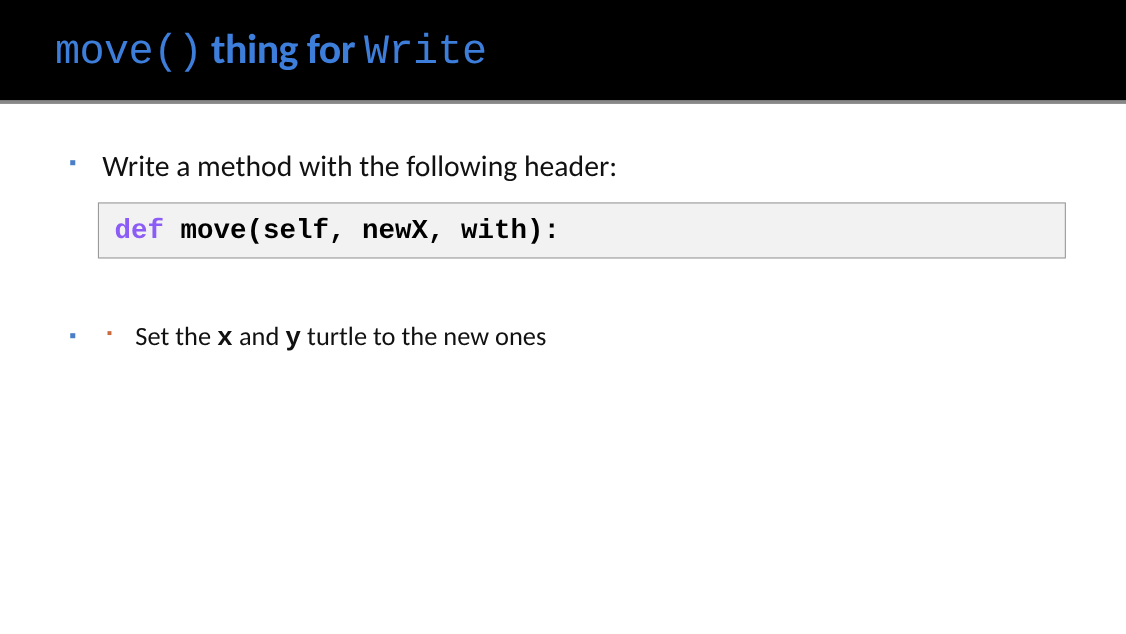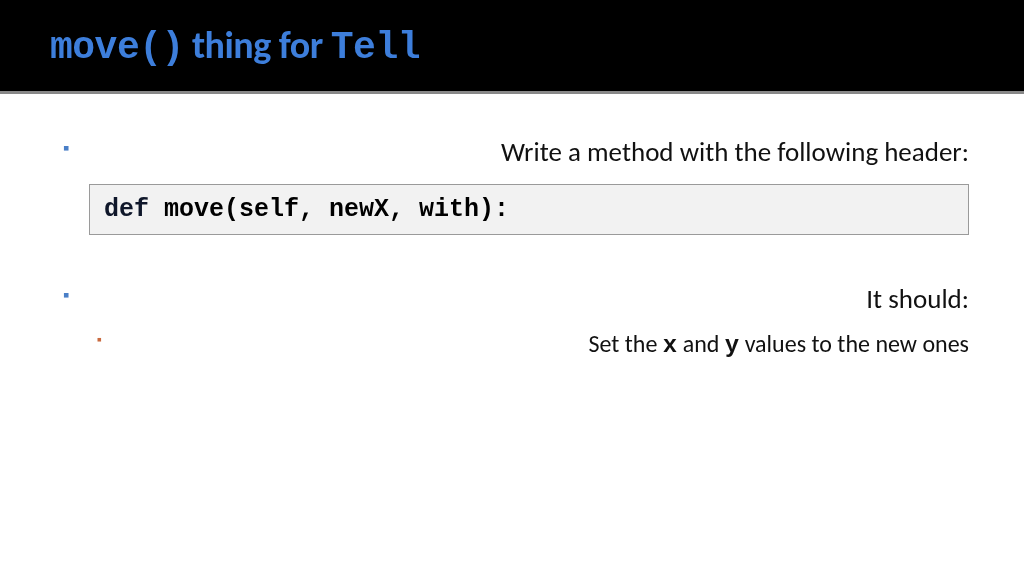--- a/index.html
+++ b/index.html
@@ -1,66 +1,65 @@
 <!DOCTYPE html>
 <html><head>
 <meta charset="utf-8">
 <style>
   * { margin: 0; padding: 0; box-sizing: border-box; }
   html, body { width: 1024px; height: 576px; font-family: Calibri, "Segoe UI", sans-serif; background: #fff; overflow: hidden; }
   .slide { width: 1024px; height: 576px; display: flex; flex-direction: column; }
   .title-bar { background: #000; color: #3d7edb; padding: 22px 50px 22px 50px; border-bottom: 3px solid #888; }
   .title-bar h1 { font-size: 38px; font-weight: bold; letter-spacing: -0.5px; }
-  .title-bar .mono { font-family: "Courier New", Courier, monospace; font-weight: bold; }
+  .title-bar .mono { font-family: "Courier New", Courier, monospace; font-weight: normal; }
   .content { padding: 40px 55px 0 55px; flex: 1; }
-  ul.outer { list-style: none; text-align: right; }
+  ul.outer { list-style: none; }
   ul.outer > li { position: relative; padding-left: 38px; font-size: 27px; color: #111; margin-bottom: 14px; line-height: 1.35; }
   ul.outer > li::before { content: "▪"; position: absolute; left: 8px; top: 2px; color: #4a7fc7; font-size: 18px; }
   ul.inner { list-style: none; margin-top: 10px; }
   ul.inner > li { position: relative; padding-left: 30px; font-size: 24px; color: #111; margin-bottom: 12px; line-height: 1.35; }
   ul.inner > li::before { content: "▪"; position: absolute; left: 4px; top: 3px; color: #c96a3f; font-size: 14px; }
   .code-box { background: #f2f2f2; border: 1px solid #9a9a9a; padding: 10px 14px; margin: 6px 0 28px 34px; font-family: "Courier New", Courier, monospace; font-size: 25px; font-weight: bold; color: #000; }
-  .kw-def { color: #0f172a; }
+  .kw-def { color: #8b5cf6; }
   .mono-inline { font-family: "Courier New", Courier, monospace; font-weight: bold; }
   .spacer { height: 18px; }
 </style>
 </head>
 <body>
 <div class="slide">
 
   <div class="title-bar">
     <h1>
       <span class="mono">move()</span>
       <span> thing for </span>
-      <span class="mono">Tell</span>
+      <span class="mono">Write</span>
     </h1>
   </div>
 
   <div class="content">
     <ul class="outer">
       <li>
         <span>Write a method with the following header:</span>
       </li>
     </ul>
 
     <div class="code-box">
       <span class="kw-def">def</span><span> move(self, newX, with):</span>
     </div>
 
     <div class="spacer"></div>
 
     <ul class="outer">
       <li>
-        <span>It should:</span>
         <ul class="inner">
           <li>
             <span>Set the </span>
             <span class="mono-inline">x</span>
             <span> and </span>
             <span class="mono-inline">y</span>
-            <span> values to the new ones</span>
+            <span> turtle to the new ones</span>
           </li>
         </ul>
       </li>
     </ul>
   </div>
 
 </div>
 
 </body></html>

